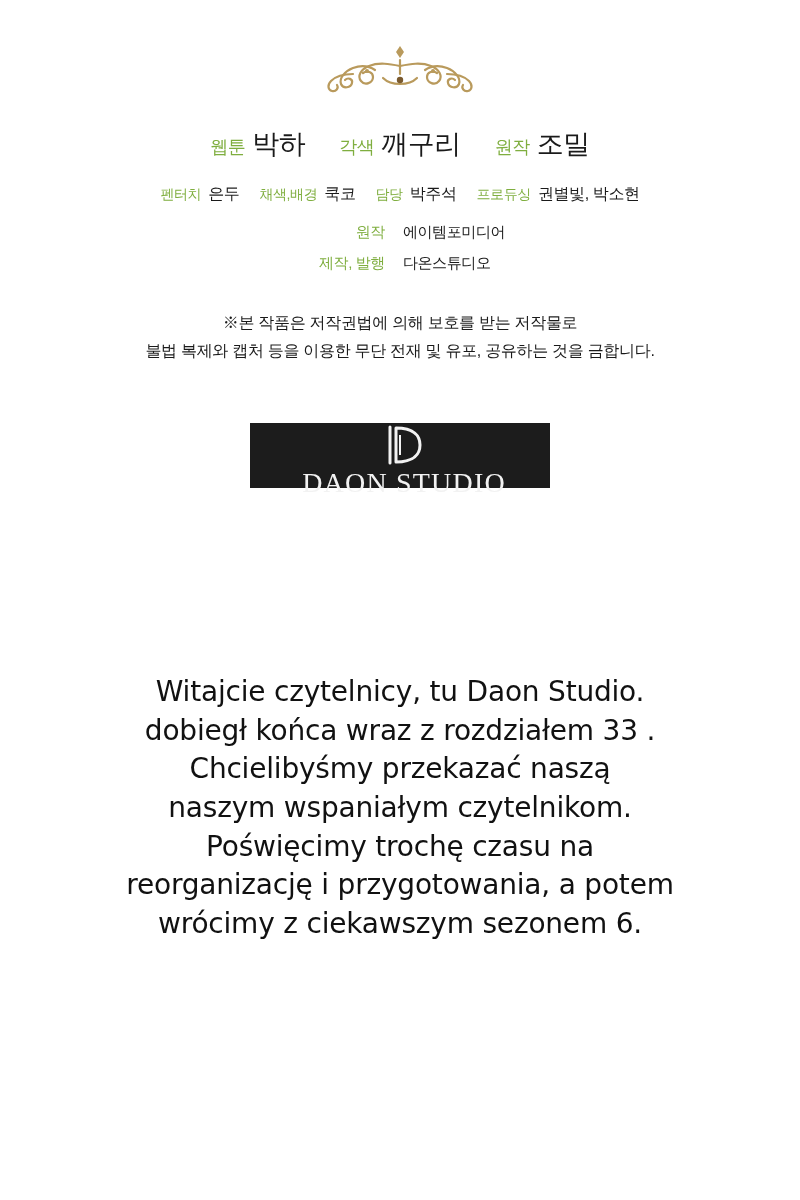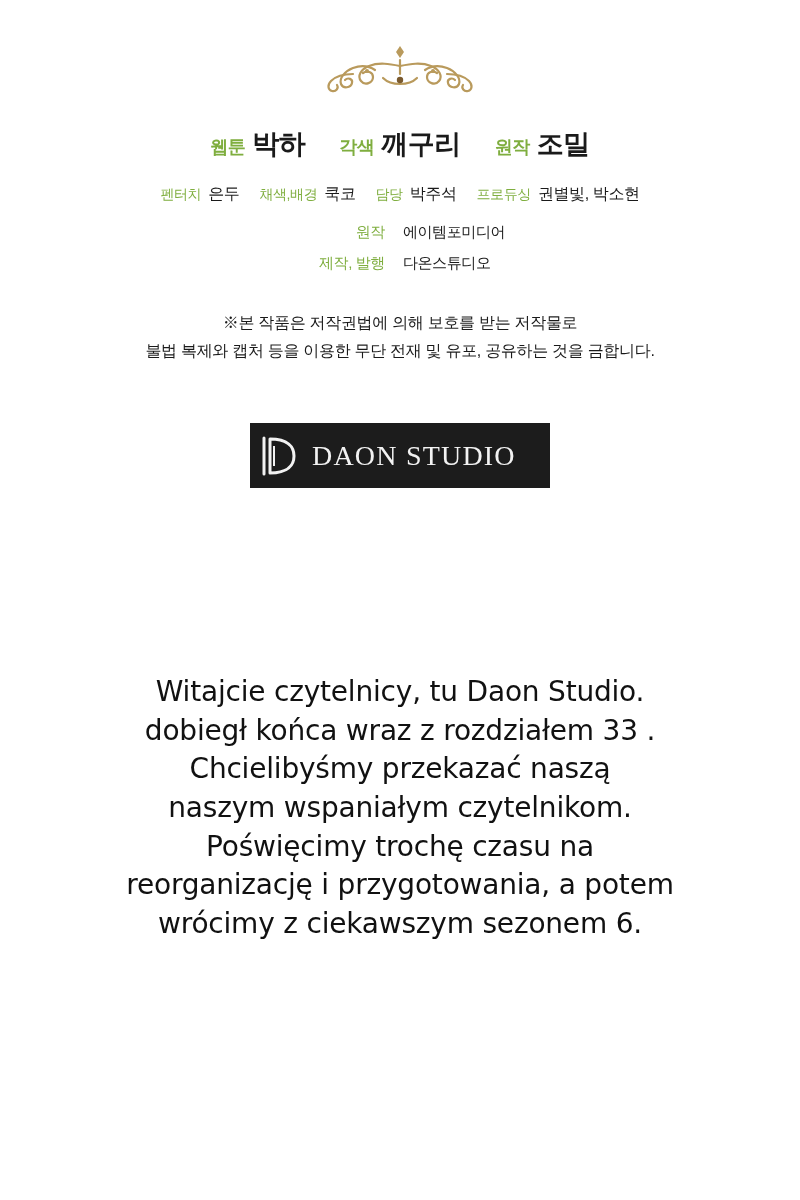--- a/index.html
+++ b/index.html
@@ -35,21 +35,20 @@
   .ornament svg { display: block; }
 
   
   .credits-main {
     margin-top: 24px;
     display: flex;
     align-items: baseline;
     justify-content: flex-end;
     gap: 34px;
     white-space: nowrap;
-    font-weight: bold;
   }
   .credit-pair { display: inline-flex; align-items: baseline; gap: 7px; }
   .role-main {
     color: #7fae3f;
     font-size: 18px;
     letter-spacing: -0.5px;
   }
   .name-main {
     color: #1a1a1a;
     font-size: 27px;
@@ -107,23 +106,23 @@
   }
 
   
   .logo-bar {
     margin-top: 58px;
     width: 300px;
     height: 65px;
     background: #1c1c1c;
     display: flex;
     align-items: center;
-    gap: 14px;
     padding-left: 8px;
     box-sizing: border-box;
+    flex-direction: column;
   }
   .logo-mark {
     width: 40px;
     height: 44px;
     position: relative;
     flex: 0 0 auto;
   }
   .logo-mark svg { display:block; }
   .logo-text {
     color: #f2f2f2;

